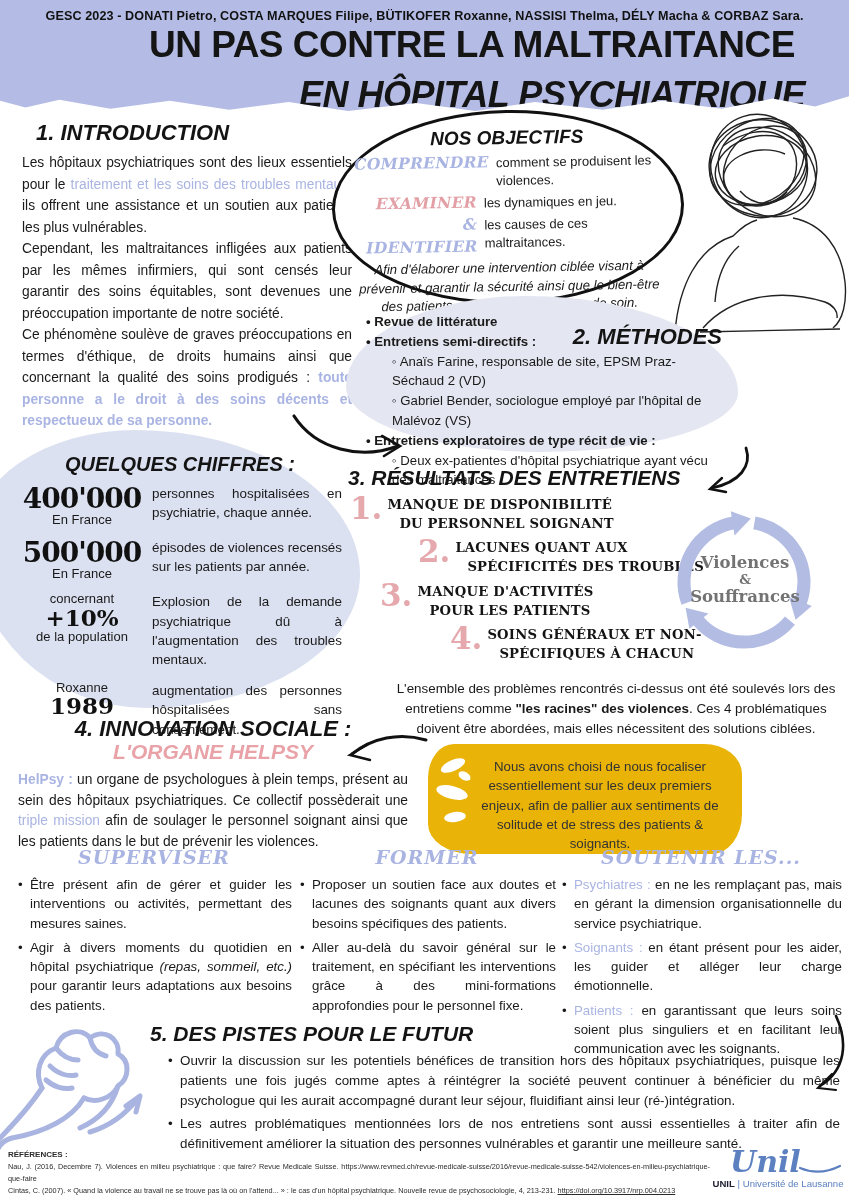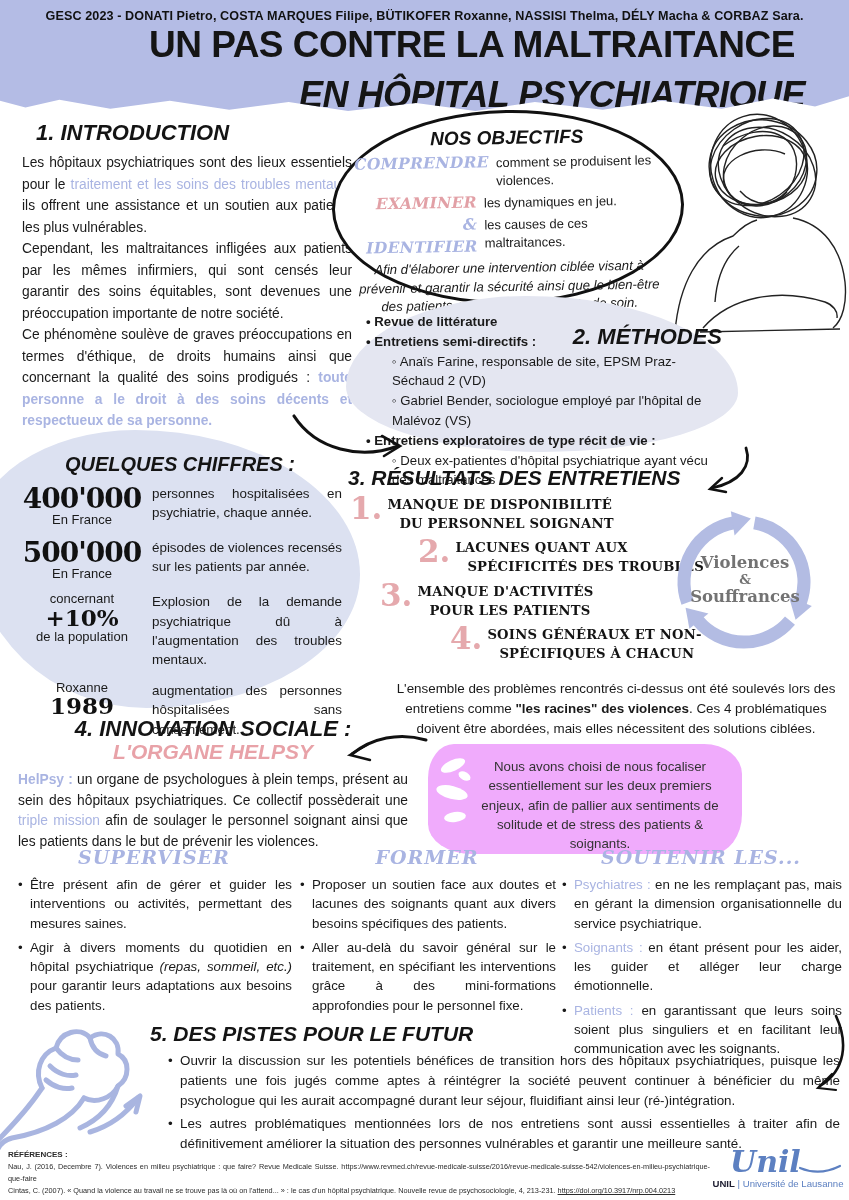--- a/index.html
+++ b/index.html
@@ -68,21 +68,21 @@
   .cycle-label{position:absolute;left:0;top:60px;width:186px;text-align:center;
     font-family:"DejaVu Serif",serif;font-weight:bold;color:#737373;line-height:1.15;}
   .cycle-label .big{font-size:16.5px;} .cycle-label .amp{font-size:13px;}
 
   
   .innovation{position:absolute;left:18px;top:716px;width:390px;}
   .innovation h2{margin:0;text-align:center;font-size:22px;}
   .innovation h3{margin:-2px 0 6px;text-align:center;font-size:21px;font-weight:bold;font-style:italic;color:#e8a2a8;}
   .innovation p{margin:0;font-size:13.8px;line-height:1.5;text-align:justify;}
 
-  .focus-blob{position:absolute;left:428px;top:744px;width:314px;height:110px;background:#f0abfc;
+  .focus-blob{position:absolute;left:428px;top:744px;width:314px;height:110px;background:#eab308;
     border-radius:26px 38px 30px 44px / 34px 30px 40px 30px;box-sizing:border-box;
     padding:13px 16px 8px 46px;font-size:13.3px;line-height:1.45;text-align:center;color:#333;}
   .fb-shape{position:absolute;background:#fff;border-radius:50%;}
 
   
   .mission{position:absolute;top:846px;}
   .mc-1{left:16px;width:276px;} .mc-2{left:298px;width:258px;} .mc-3{left:560px;width:282px;}
   .mission h2{margin:0 0 7px;text-align:center;font-family:"DejaVu Serif",serif;font-weight:bold;
     font-style:italic;font-size:19px;letter-spacing:1px;color:#a9b4e2;}
   .mission ul{margin:0;padding:0 0 0 14px;list-style:none;font-size:13.3px;line-height:1.45;}

